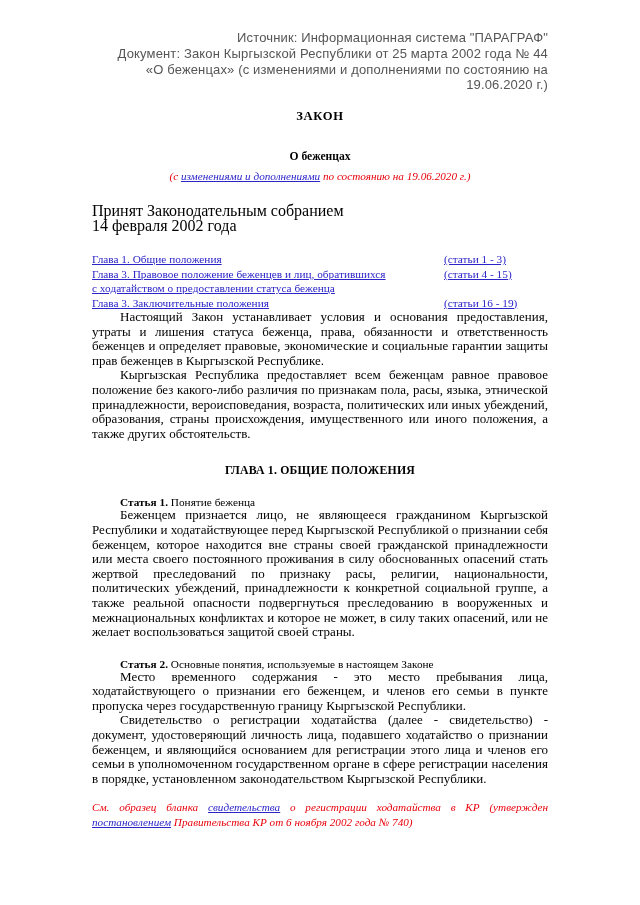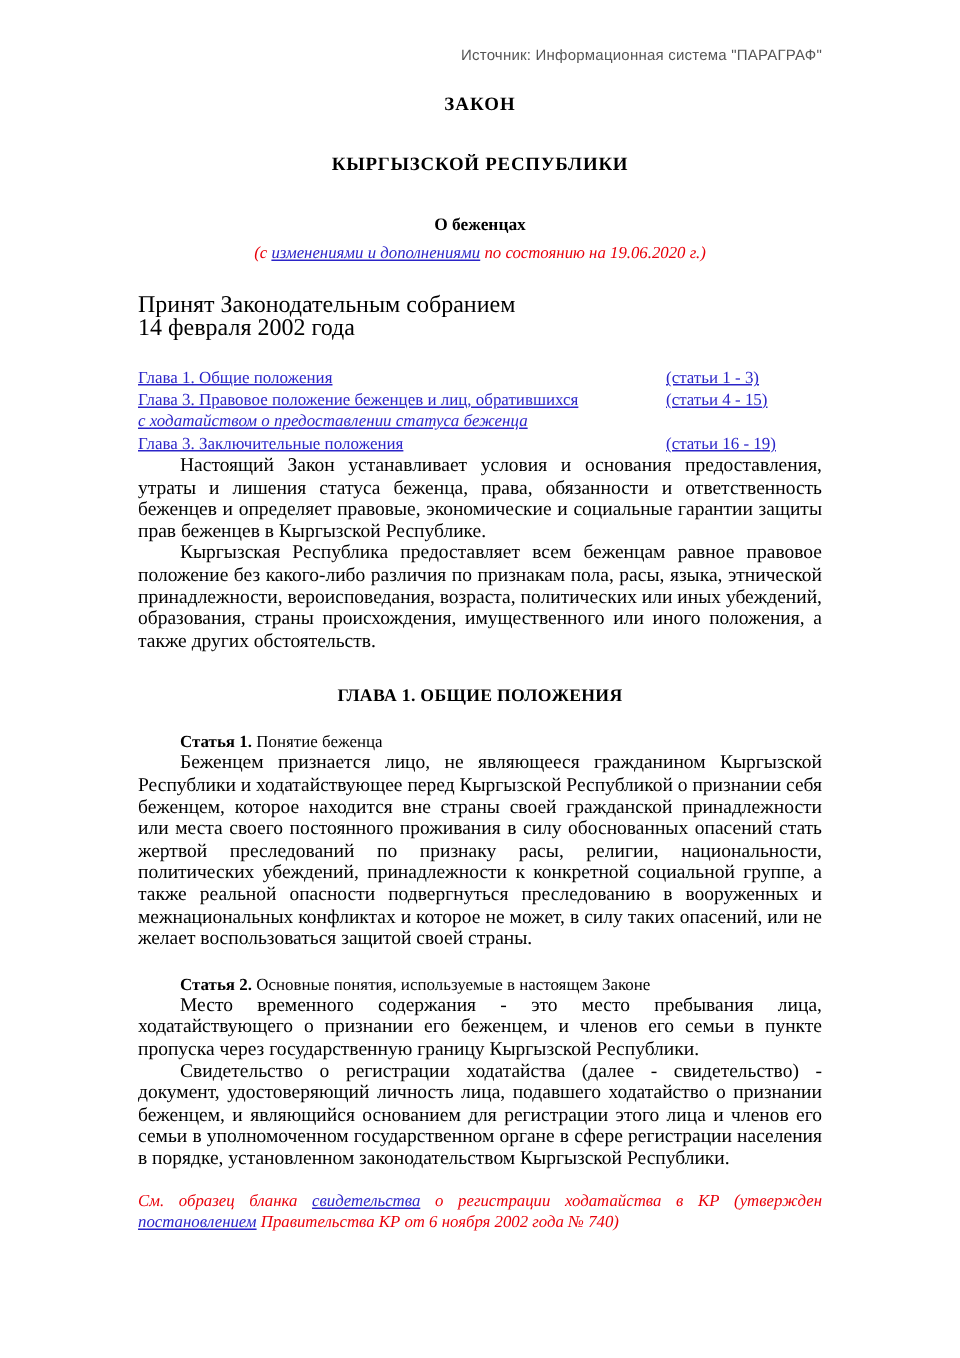--- a/index.html
+++ b/index.html
@@ -20,21 +20,21 @@
     height: 905px;
     box-sizing: border-box;
     padding: 30px 92px 0 92px;
     position: relative;
   }
 
   
   .doc-header {
     text-align: right;
     font-family: "Liberation Sans", "DejaVu Sans", sans-serif;
-    font-size: 10px;
+    font-size: 13px;
     line-height: 15.3px;
     color: #555555;
     letter-spacing: .15px;
     margin: 0 0 0 0;
   }
   .doc-header .line {
     display: block;
     white-space: normal;
   }
   .src-line { margin-bottom: 1px; }
@@ -112,21 +112,20 @@
     width: 104px;
     text-align: left;
   }
   .toc a {
     color: #2b24c8;
     text-decoration: underline;
     text-underline-offset: 1px;
   }
   .toc .toc-cont {
     display: block;
-    font-style: italic;
   }
 
   
   p.body {
     margin: 0;
     font-size: 13px;
     line-height: 14.6px;
     text-align: justify;
     text-indent: 28px;
     hyphens: none;
@@ -163,25 +162,25 @@
     font-style: italic;
   }
 </style>
 </head>
 <body>
 
 <div class="page">
 
   <div class="doc-header">
     <span class="line src-line">Источник: Информационная система "ПАРАГРАФ"</span>
+    <span class="line doc-line">Документ: Закон Кыргызской Республики от 25 марта 2002 года № 44 «О беженцах» (с изменениями и дополнениями по состоянию на 19.06.2020 г.)</span>
   </div>
 
   <div class="title-zakon">ЗАКОН</div>
 
-  <div class="title-republic">КЫРГЫЗСКОЙ РЕСПУБЛИКИ</div>
 
   <div class="title-subject">О беженцах</div>
 
   <div class="title-amend">
     <span>(с </span><a href="#" class="inline-link">изменениями и дополнениями</a><span> по состоянию на 19.06.2020 г.)</span>
   </div>
 
   <div class="adopted">
     <div class="row">
       <span class="left">Принят Законодательным собранием</span>

